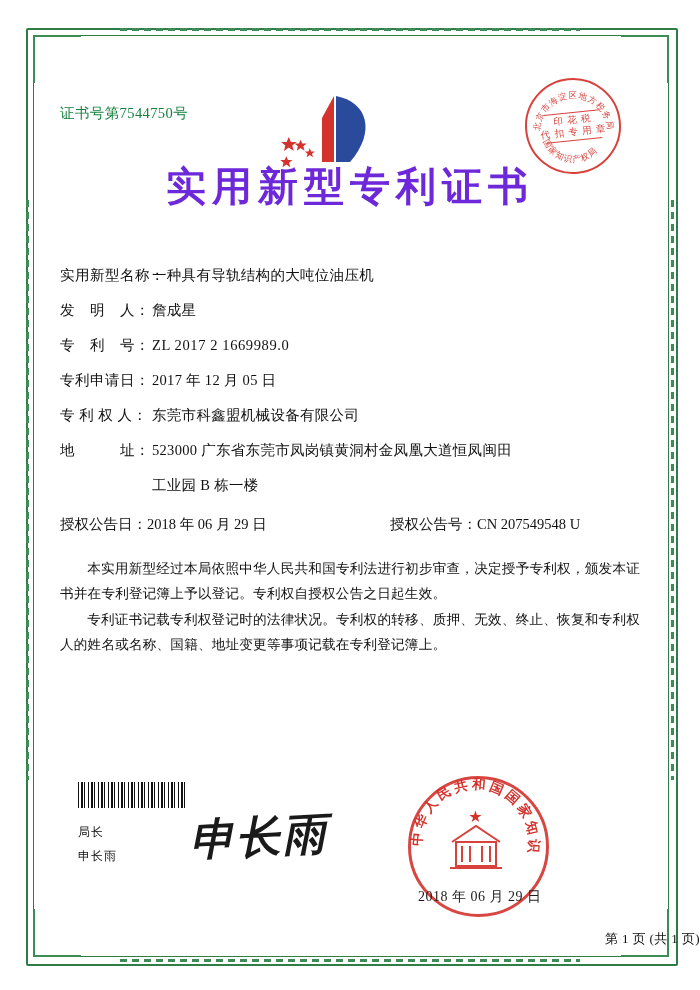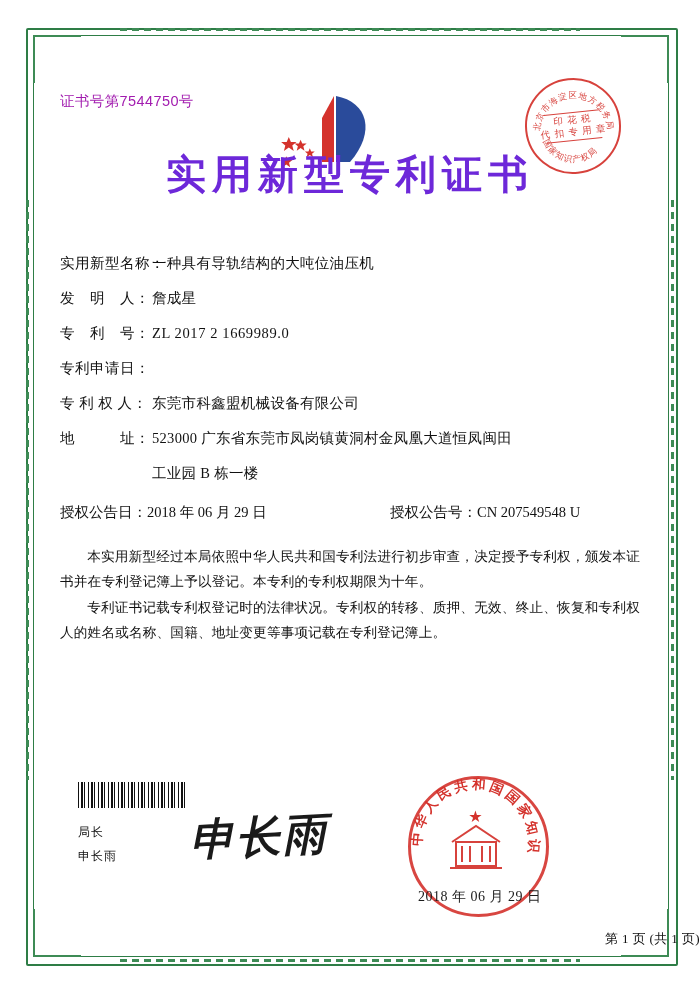--- a/index.html
+++ b/index.html
@@ -62,25 +62,25 @@
   .band-v.right { left: 671px; top: 200px; height: 580px; }
 
   
   .content {
     position: absolute;
     left: 60px; top: 60px;
     width: 580px;
   }
 
   .cert-no {
-    font-family: Liberation Sans, sans-serif;
+    font-family: Liberation Serif, serif;
     font-size: 14.5px;
     letter-spacing: 0.4px;
-    margin-top: 32px;
-    color: #a21caf;
+    margin-top: 44px;
+    color: #15803d;
   }
 
   
   .logo {
     position: absolute;
     left: 272px; top: 88px;
     width: 120px; height: 90px;
   }
   .logo svg { display: block; }
 
@@ -307,20 +307,21 @@
         <div class="val">詹成星</div>
       </div>
 
       <div class="field">
         <div class="lbl">专　利　号：</div>
         <div class="val mono">ZL 2017 2 1669989.0</div>
       </div>
 
       <div class="field">
         <div class="lbl">专利申请日：</div>
+        <div class="val">2017 年 12 月 05 日</div>
       </div>
 
       <div class="field">
         <div class="lbl">专 利 权 人：</div>
         <div class="val">东莞市科鑫盟机械设备有限公司</div>
       </div>
 
       <div class="field">
         <div class="lbl">地　　　址：</div>
         <div class="val">523000  广东省东莞市凤岗镇黄洞村金凤凰大道恒凤闽田</div>
@@ -332,21 +333,21 @@
           <span>授权公告日：</span><span>2018 年 06 月 29 日</span>
         </div>
         <div class="c2">
           <span>授权公告号：</span><span>CN 207549548 U</span>
         </div>
       </div>
 
     </div>
 
     <div class="paras">
-      <p>本实用新型经过本局依照中华人民共和国专利法进行初步审查，决定授予专利权，颁发本证书并在专利登记簿上予以登记。本专利的专利权期限为十年。</p>
+      <p>本实用新型经过本局依照中华人民共和国专利法进行初步审查，决定授予专利权，颁发本证书并在专利登记簿上予以登记。专利权自授权公告之日起生效。</p>
       <p>专利证书记载专利权登记时的法律状况。专利权的转移、质押、无效、终止、恢复和专利权人的姓名或名称、国籍、地址变更等事项记载在专利登记簿上。</p>
     </div>
 
   </div>
 
   <div class="barcode"></div>
 
   <div class="signblock">
     <div>局长</div>
     <div>申长雨</div>

